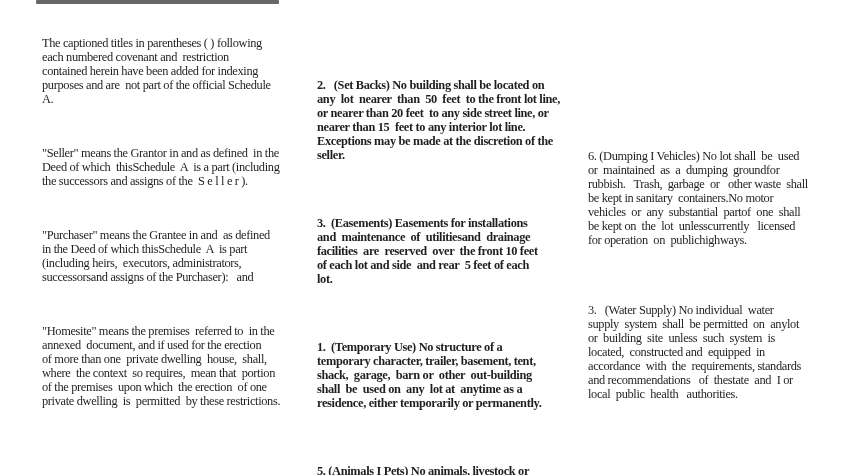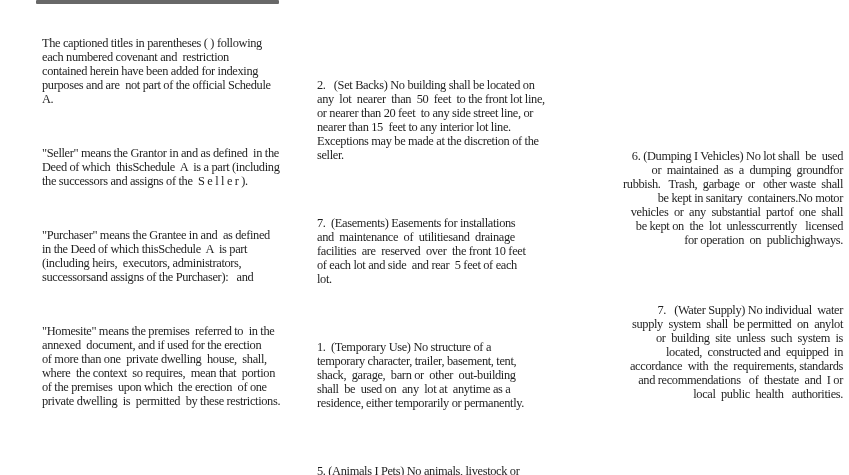--- a/index.html
+++ b/index.html
@@ -36,22 +36,22 @@
     font-weight: 500;
   }
   .col p {
     margin: 0;
     padding: 0;
   }
   .col1 { left: 42px;  top: 8px;   width: 260px; }
   .col2 { left: 317px; top: 50px;  width: 260px; }
   .col3 { left: 588px; top: 121px; width: 255px; }
   .col1 p { margin-bottom: 12px; }
-  .col2 p { margin-bottom: 26px; }
-  .col3 p { margin-bottom: 28px; text-align: right; }
+  .col2 p { margin-bottom: 26px; font-weight: bold; }
+  .col3 p { margin-bottom: 28px; }
 </style>
 </head>
 <body>
 
 <div class="page">
 
   <div class="top-bar"></div>
 
   <div class="col col1">
     <p>The captioned titles in parentheses ( ) following
@@ -75,21 +75,21 @@
     
   </div>
 
   <div class="col col2">
     <p>2.   (Set Backs) No building shall be located on
 any  lot  nearer  than  50  feet  to the front lot line,
 or nearer than 20 feet  to any side street line, or
 nearer than 15  feet to any interior lot line.
 Exceptions may be made at the discretion of the
 seller.</p>
-    <p>7.  (Easements) Easements for installations
+    <p>3.  (Easements) Easements for installations
 and  maintenance  of  utilitiesand  drainage
 facilities  are  reserved  over  the front 10 feet
 of each lot and side  and rear  5 feet of each
 lot.</p>
     <p>1.  (Temporary Use) No structure of a
 temporary character, trailer, basement, tent,
 shack,  garage,  barn or  other  out-building
 shall  be  used on  any  lot at  anytime as a
 residence, either temporarily or permanently.</p>
     <p>5. (Animals I Pets) No animals, livestock or
@@ -101,21 +101,21 @@
   </div>
 
   <div class="col col3">
     <p>6. (Dumping I Vehicles) No lot shall  be  used
 or  maintained  as  a  dumping  groundfor
 rubbish.   Trash,  garbage  or   other waste  shall
 be kept in sanitary  containers.No motor
 vehicles  or  any  substantial  partof  one  shall
 be kept on  the  lot  unlesscurrently   licensed
 for operation  on  publichighways.</p>
-    <p>7.   (Water Supply) No individual  water
+    <p>3.   (Water Supply) No individual  water
 supply  system  shall  be permitted  on  anylot
 or  building  site  unless  such  system  is
 located,  constructed and  equipped  in
 accordance  with  the  requirements, standards
 and recommendations   of  thestate  and  I or
 local  public  health   authorities.</p>
   </div>
 
 </div>
 

